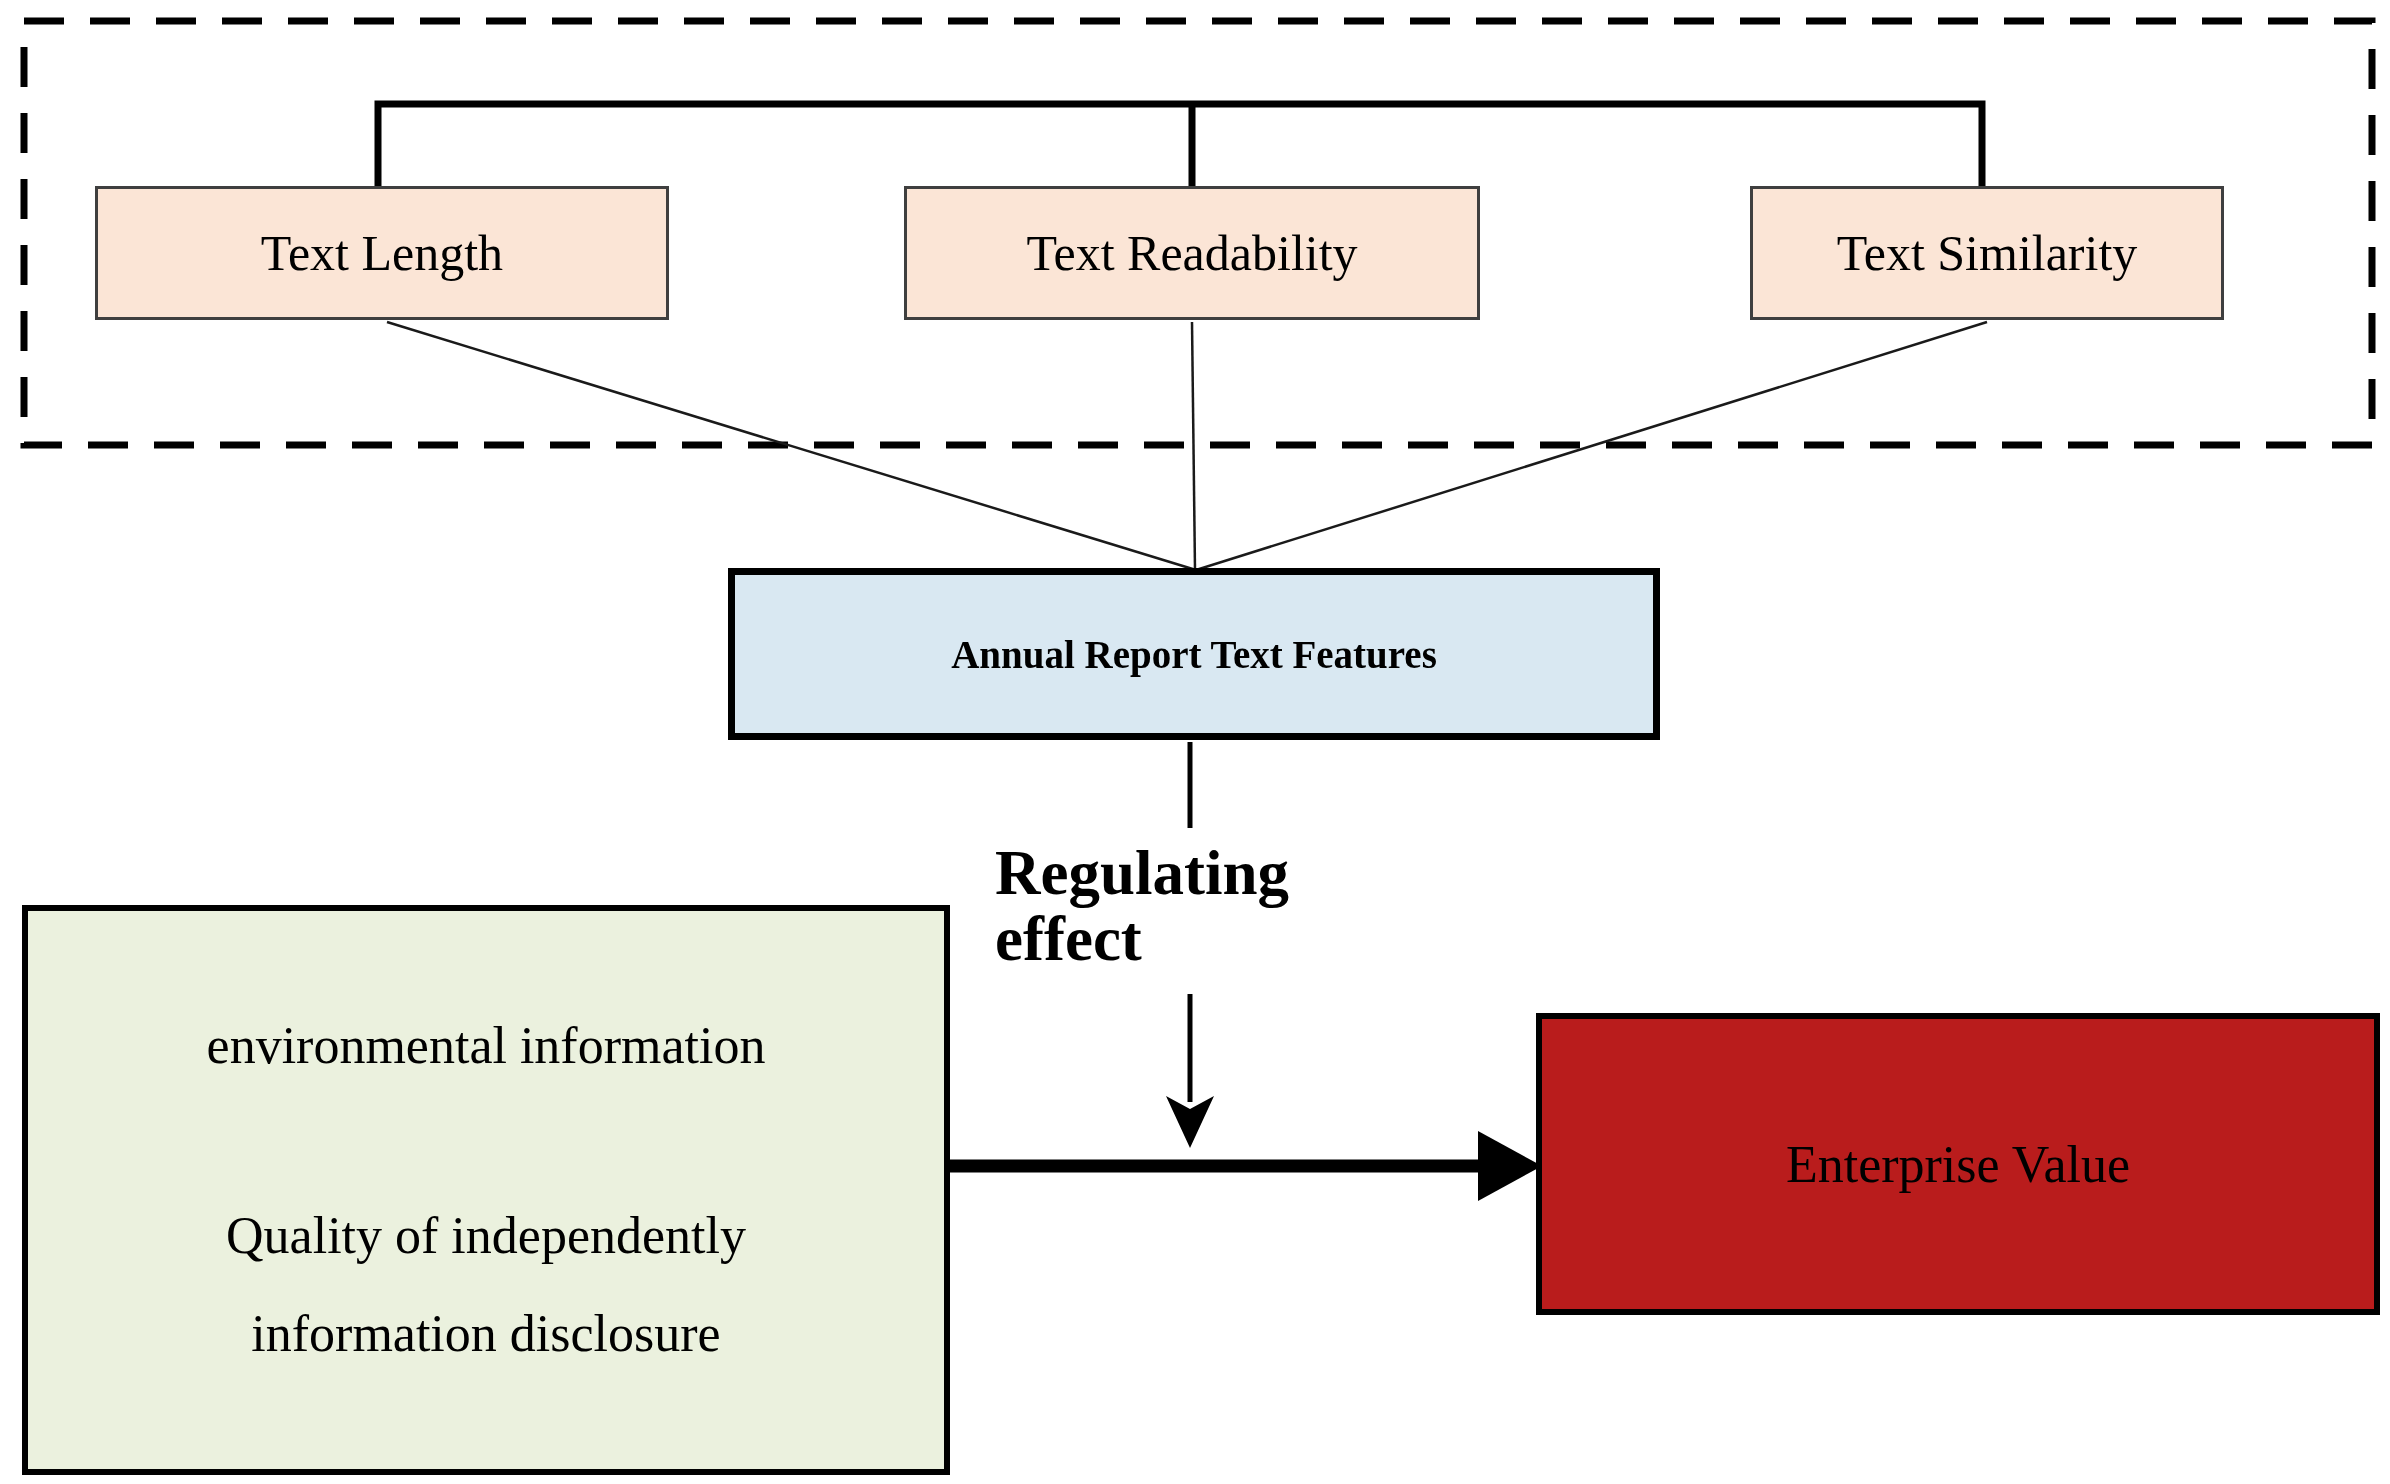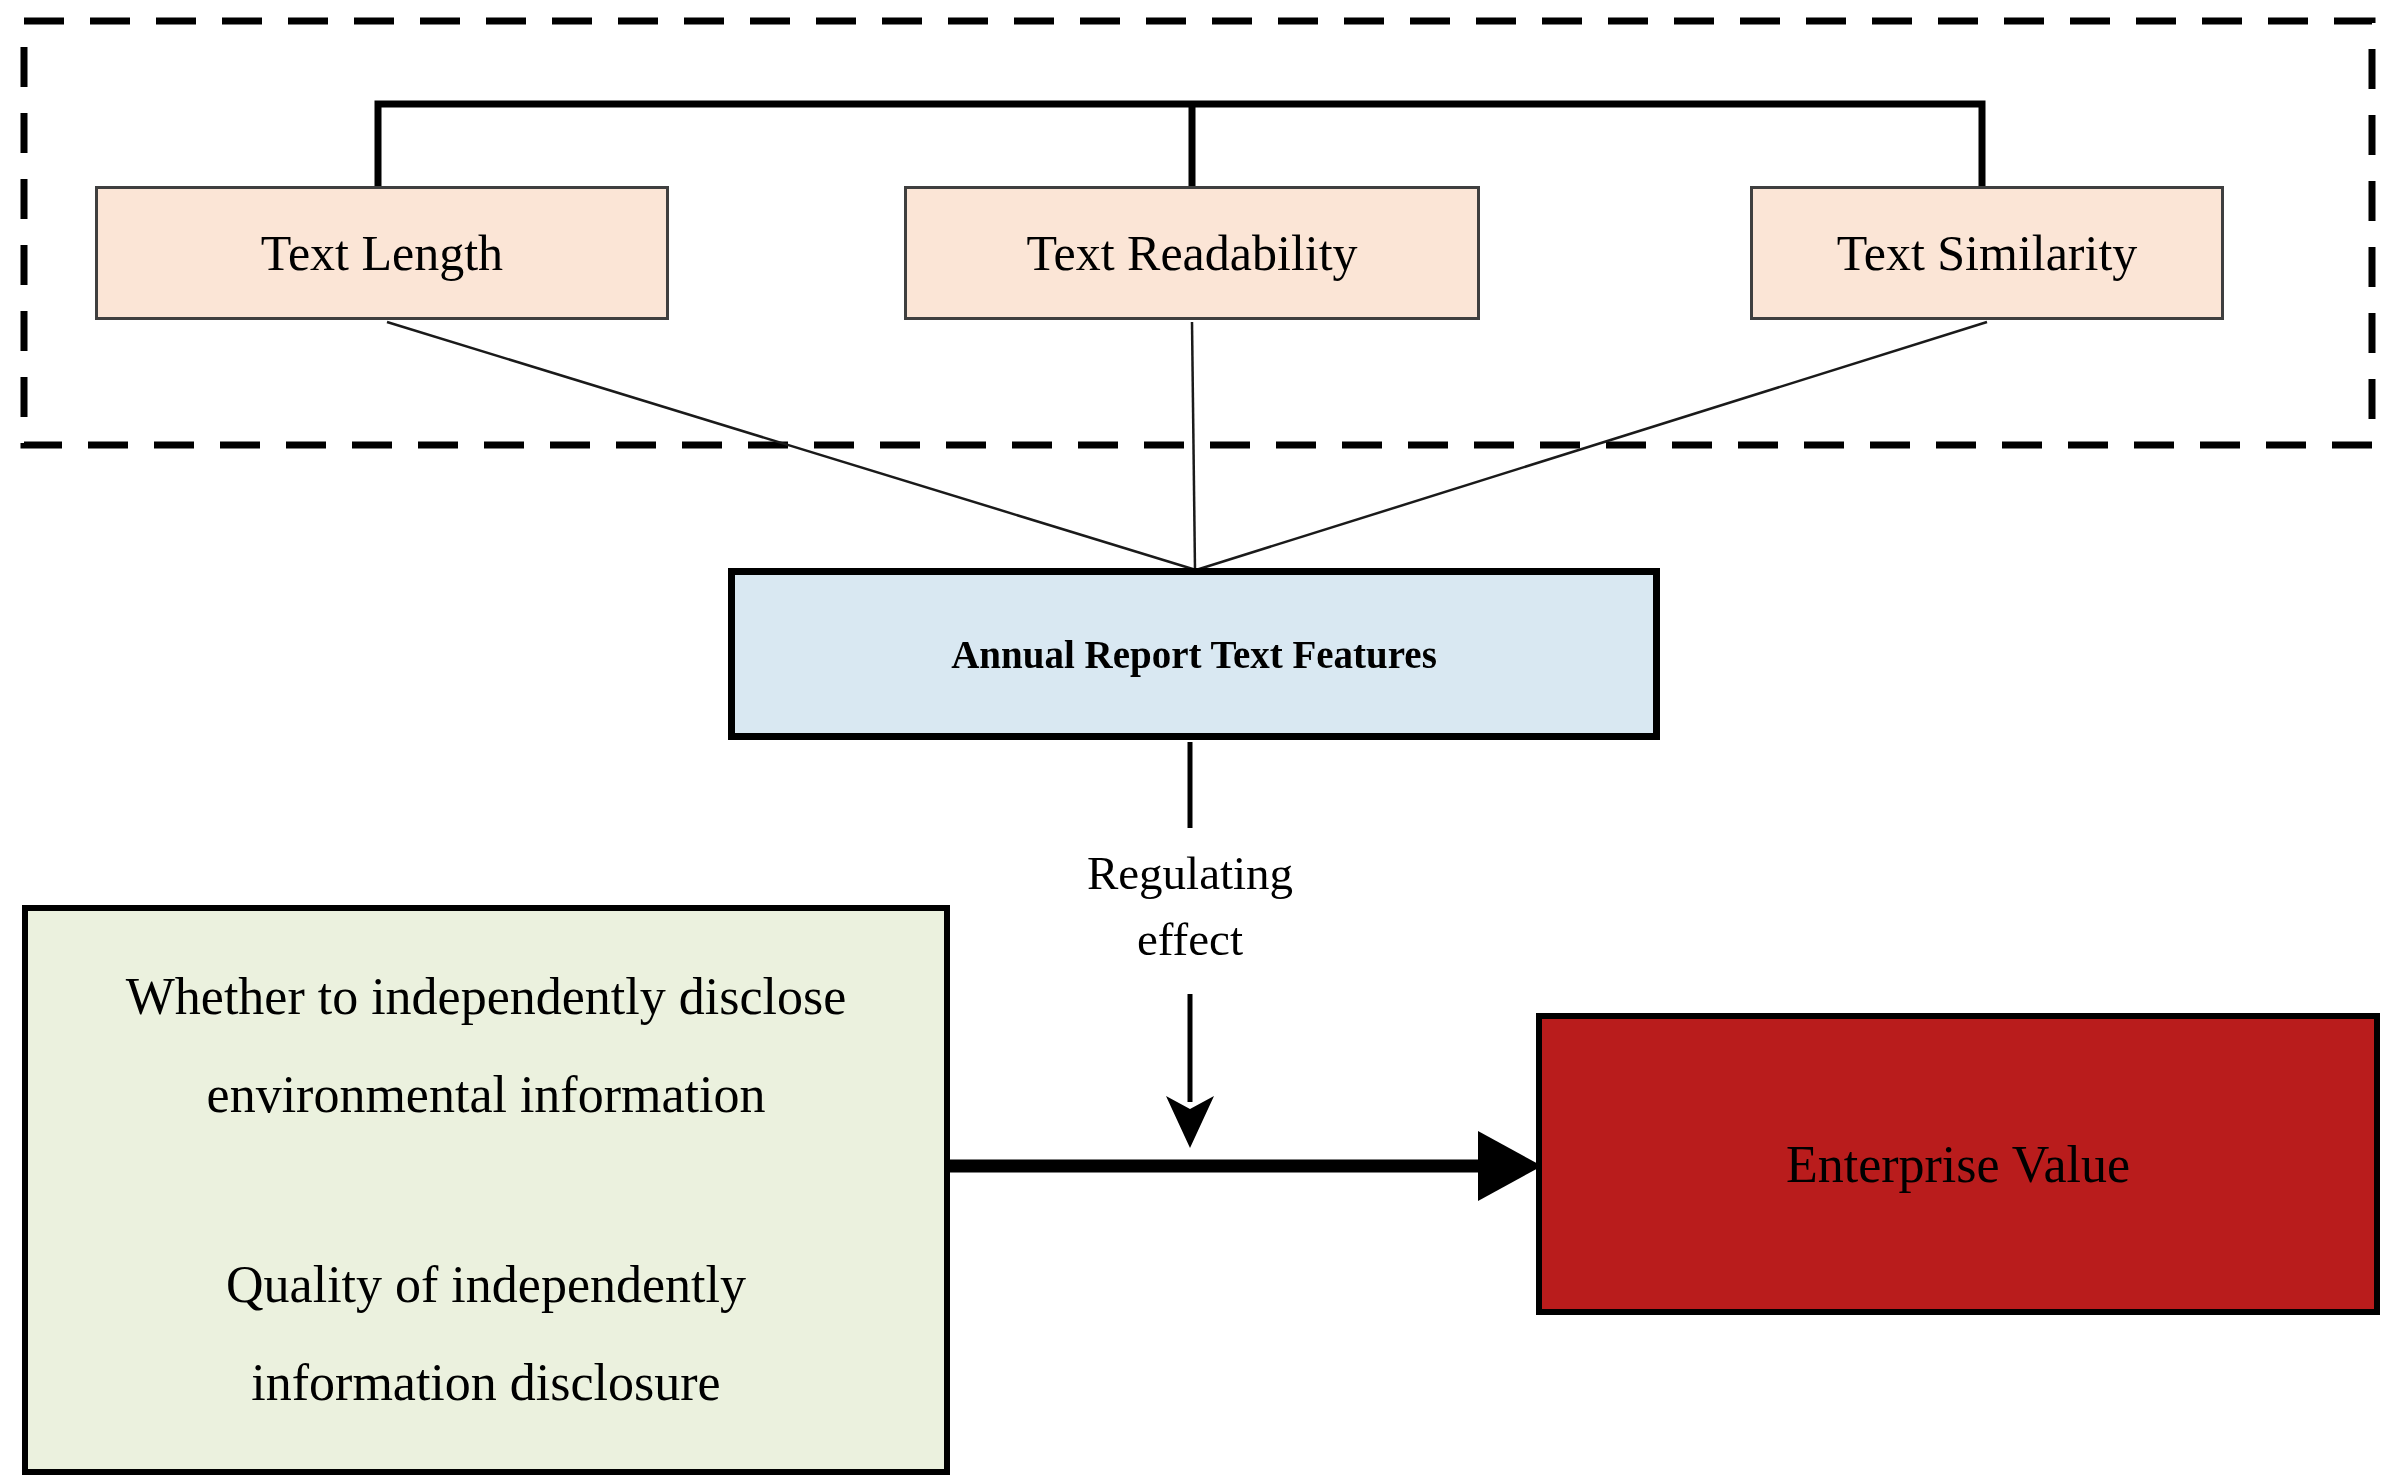--- a/index.html
+++ b/index.html
@@ -42,23 +42,23 @@
   .box-annual {
     left: 728px; top: 568px; width: 932px; height: 172px;
     background: #D9E8F2;
     border: 7px solid #000000;
     font-size: 39px;
     font-weight: bold;
   }
   .regulating-label {
     position: absolute;
     left: 995px; top: 840px; width: 390px;
-    text-align: center;
-    font-size: 47px;
-    font-weight: normal;
+    text-align: left;
+    font-size: 63px;
+    font-weight: bold;
     line-height: 66px;
   }
   .box-left-green {
     left: 22px; top: 905px; width: 928px; height: 570px;
     background: #EBF1DE;
     border: 6px solid #000000;
     flex-direction: column;
     justify-content: center;
     font-size: 52px;
     line-height: 98px;
@@ -110,21 +110,20 @@
     <span>Annual Report Text Features</span>
   </div>
 
   <div class="regulating-label">
     <div>Regulating</div>
     <div>effect</div>
   </div>
 
   <div class="node box-left-green">
     <div class="para">
-      <div>Whether to independently disclose</div>
       <div>environmental information</div>
     </div>
     <div class="para">
       <div>Quality of independently</div>
       <div>information disclosure</div>
     </div>
   </div>
 
   <div class="node box-enterprise">
     <span>Enterprise Value</span>

